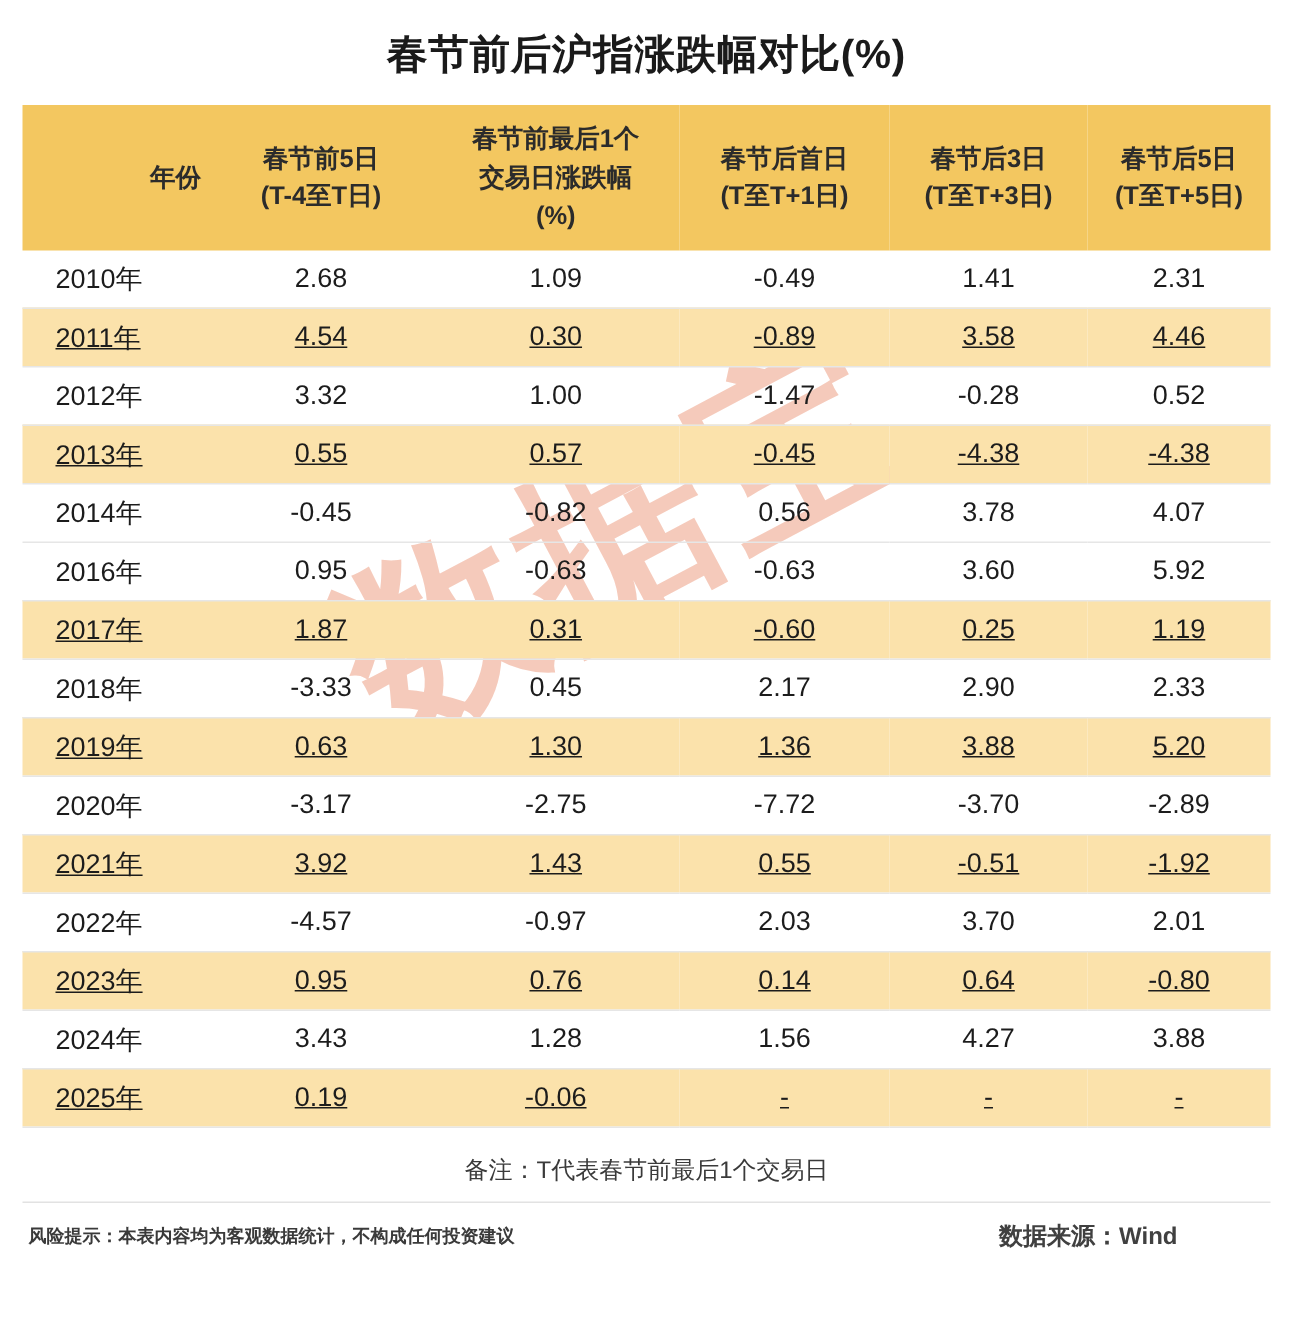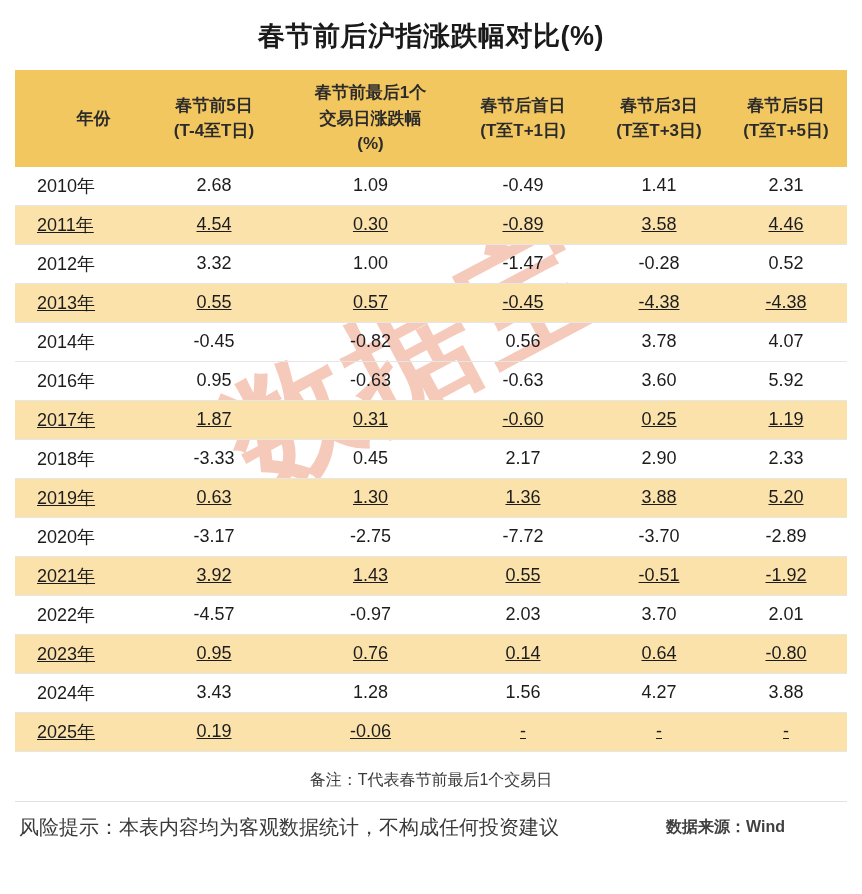--- a/index.html
+++ b/index.html
@@ -36,21 +36,21 @@
     background: #f3c760;
     color: #2b2b2b;
     font-size: 17px;
     font-weight: bold;
     padding: 10px 6px;
     line-height: 1.5;
     vertical-align: middle;
     border: none;
   }
   table.data th.year-head {
-    text-align: center;
+    text-align: right;
     padding-left: 38px;
   }
   table.data td {
     font-size: 18px;
     color: #1c1c1c;
     text-align: center;
     padding: 7px 6px;
     border: none;
     border-bottom: 1px solid #e6e6e6;
     background: transparent;
@@ -95,23 +95,23 @@
     padding: 6px 4px 10px 4px;
   }
   .riskrow {
     display: flex;
     align-items: center;
     justify-content: space-between;
     border-top: 1px solid #e2e2e2;
     padding: 12px 4px 4px 4px;
   }
   .risk {
-    font-size: 20px;
+    font-size: 12px;
     color: #3a3a3a;
-    font-weight: normal;
+    font-weight: bold;
   }
   .source {
     font-size: 16px;
     color: #404040;
     font-weight: bold;
     padding-right: 58px;
   }
 </style>
 </head>
 <body>

